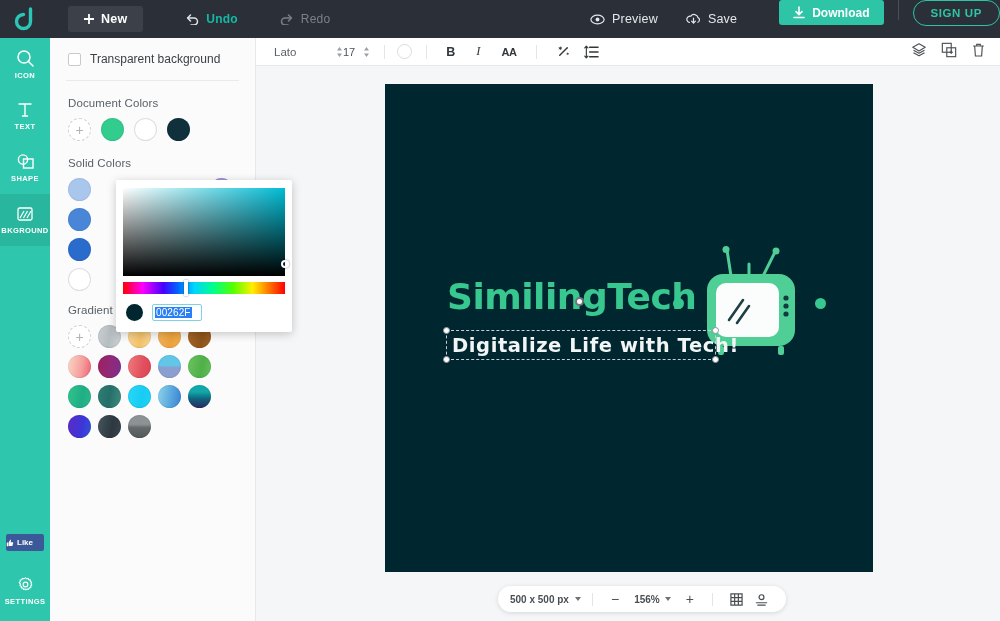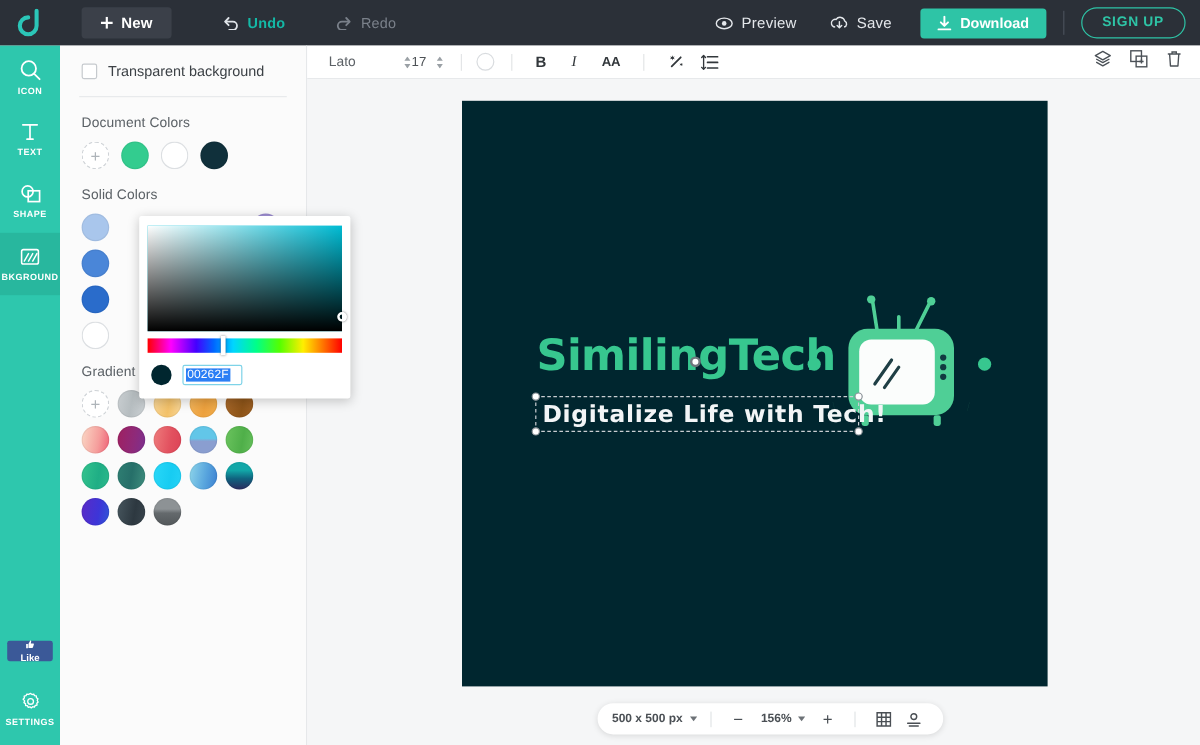--- a/index.html
+++ b/index.html
@@ -24,25 +24,25 @@
     display: flex; align-items: center; gap: 7px;
     height: 38px; padding: 0 14px; color: #e9ecef;
     font-size: 12px; letter-spacing: .2px; cursor: pointer;
   }
   .tb-new {
     background: #3b4049; height: 26px; border-radius: 3px; margin-left: 18px;
     padding: 0 16px; color: #fff; font-weight: bold; font-size: 12.5px;
   }
   .tb-undo { margin-left: 28px; color: #14b8a6; font-weight: bold; }
   .tb-redo { color: #7a808a; margin-left: 14px; text-align: center; }
-  .tb-right { margin-left: auto; display: flex; align-items: center; padding-right: 12px; }
+  .tb-right { margin-left: auto; display: flex; }
   .tb-preview, .tb-save { color: #e4e7eb; font-size: 12.5px; }
   .tb-download {
     background: #2ec4a6; color: #fff; font-weight: bold; font-size: 12px;
-    height: 25px; border-radius: 3px; padding: 0 14px; margin-left: 10px;
+    height: 25px; border-radius: 3px; padding: 0 14px; margin-left: 28px;
     display: flex; align-items: center; gap: 7px; cursor: pointer;
   }
   .tb-divider { width: 1px; height: 20px; background: #4a505a; margin: 0 14px; }
   .tb-signup {
     border: 1px solid #2ec4a6; color: #2ec4a6; border-radius: 14px;
     height: 26px; padding: 0 17px; display: flex; align-items: center;
     font-size: 11.5px; font-weight: bold; letter-spacing: .6px; cursor: pointer;
   }
   .ico { display: inline-flex; align-items: center; justify-content: center; }
 
@@ -54,22 +54,22 @@
   .rail-item {
     width: 50px; height: 52px; display: flex; flex-direction: column;
     align-items: center; justify-content: center; gap: 3px; cursor: pointer;
     color: #ffffff;
   }
   .rail-item.active { background: #28b79e; }
   .rail-label { font-size: 7.5px; font-weight: bold; letter-spacing: .4px; }
   .rail-bottom { position: absolute; bottom: 0; width: 50px; }
   .like-btn {
     width: 38px; height: 17px; margin: 0 auto 18px; background: #3b5998;
-    border-radius: 2px; display: flex; align-items: center; justify-content: center;
-    gap: 3px; color: #fff; font-size: 8px; font-weight: bold; cursor: pointer; flex-direction: column;
+    border-radius: 2px; display: flex; align-items: center; 
+    gap: 3px; color: #fff; font-size: 8px; font-weight: bold; cursor: pointer;
   }
   .settings-item {
     width: 50px; height: 52px; display: flex; flex-direction: column;
     align-items: center; justify-content: center; gap: 4px; color: #fff; cursor: pointer;
     padding-bottom: 8px;
   }
 
   
   .panel {
     position: absolute; left: 50px; top: 38px; width: 206px; height: 583px;

